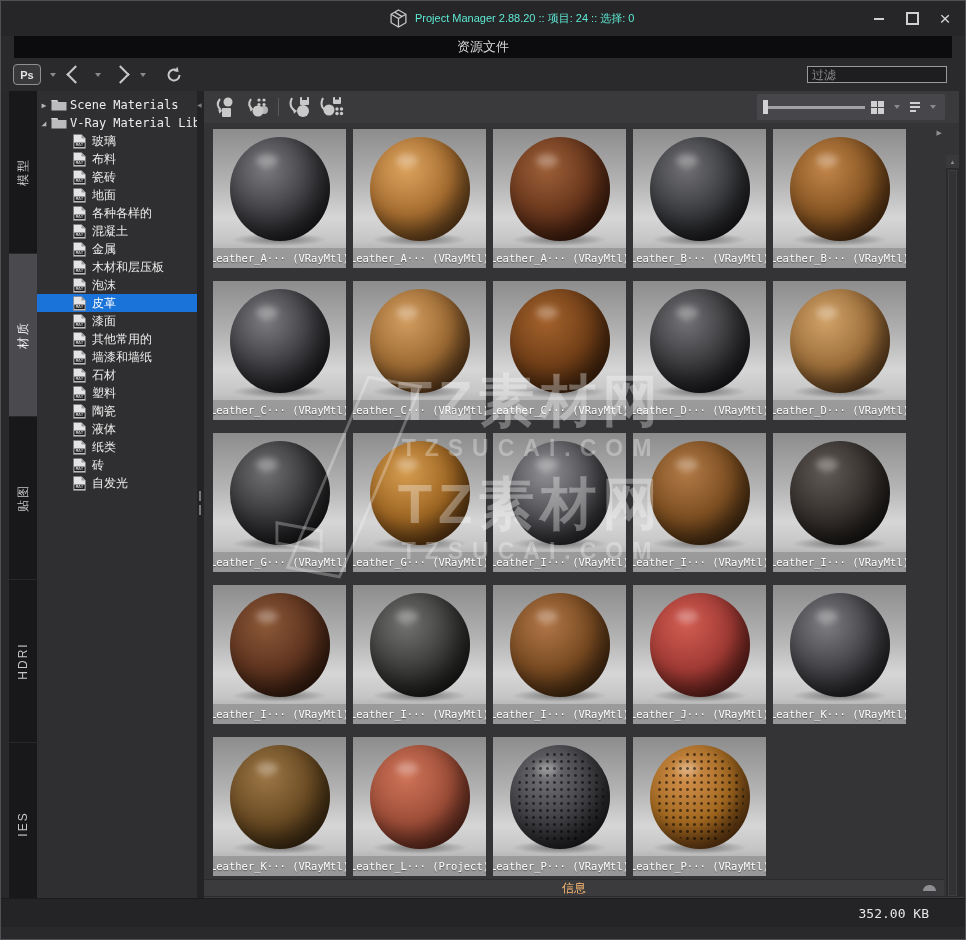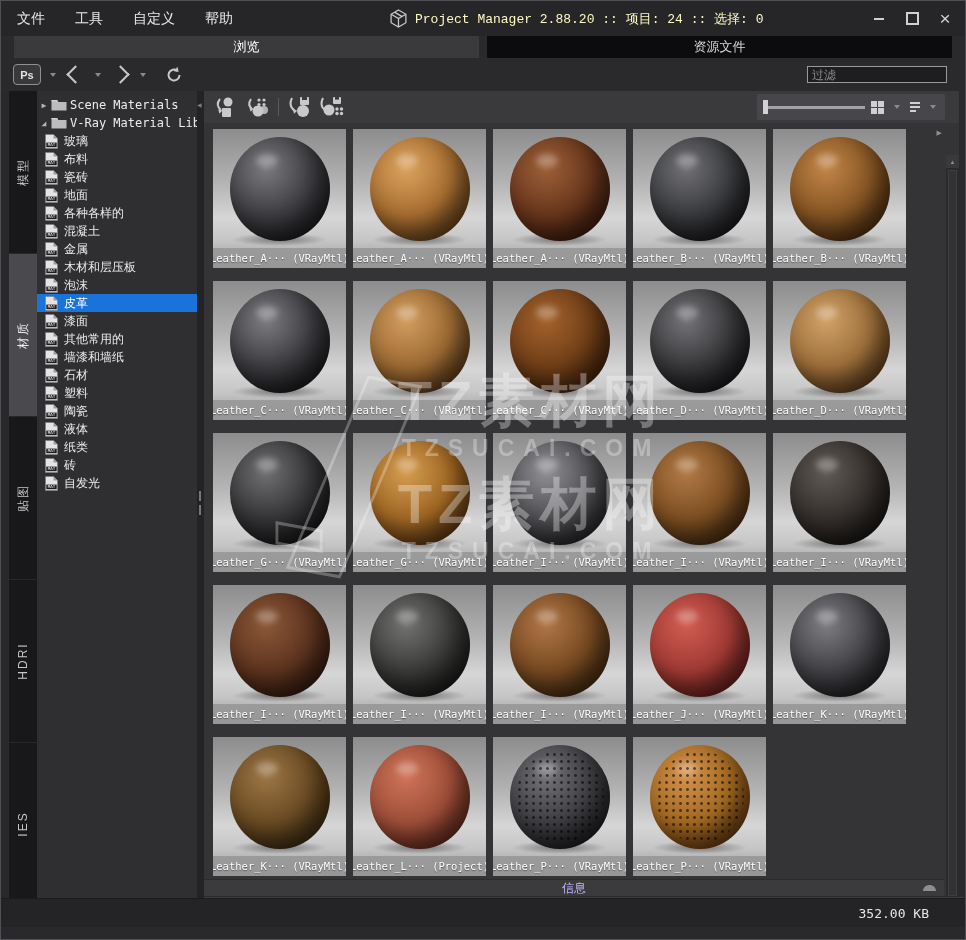--- a/index.html
+++ b/index.html
@@ -6,21 +6,21 @@
   body{width:966px;height:940px;position:relative;overflow:hidden;
        font-family:"Liberation Sans",sans-serif;-webkit-font-smoothing:antialiased;}
   .app{position:absolute;inset:0;background:#29292b;border:1px solid #515155;box-sizing:border-box;}
 
   
   .titlebar{position:absolute;left:0;top:0;width:100%;height:35px;background:#262628;}
   .menubar{position:absolute;left:16px;top:0;height:35px;display:flex;align-items:center;gap:30px;}
   .menu-item{color:#e8e8e8;font-size:14px;cursor:default;}
   .title-block{position:absolute;left:388px;top:0;height:35px;display:flex;align-items:center;gap:7px;}
   .app-logo{width:19px;height:19px;}
-  .app-title{color:#fef9c3;font-size:13px;font-family:Liberation Mono, monospace;white-space:nowrap;}
+  .app-title{color:#5eead4;font-size:11px;font-family:Liberation Sans, sans-serif;white-space:nowrap;}
   .win-controls{position:absolute;right:12px;top:0;height:35px;display:flex;align-items:center;gap:17px;}
   .wc{width:16px;height:16px;display:flex;align-items:center;justify-content:center;color:#d0d0d0;}
   .wc-min-glyph{width:10px;height:2px;background:#d0d0d0;}
   .wc-max-glyph{width:9px;height:9px;border:2px solid #d0d0d0;}
   .wc-close{font-size:19px;line-height:16px;}
 
   
   .tabrow{position:absolute;left:0;top:35px;width:100%;height:22px;background:#2a2a2c;display:flex;padding:0 13px;gap:8px;box-sizing:border-box;}
   .tab{flex:1;display:flex;align-items:center;justify-content:center;font-size:13px;}
   .tab.active{background:#3a3a3c;color:#ffffff;}
@@ -46,21 +46,21 @@
   .vtab span{position:absolute;left:50%;top:50%;transform:translate(-50%,-50%) rotate(-90deg);
              white-space:nowrap;color:#c6c6c8;font-size:12px;letter-spacing:2px;}
   .vtab.active{background:#4a4a4e;}
   .vtab.active span{color:#ececec;}
 
   
   .tree{position:absolute;left:36px;top:90px;width:160px;height:807px;background:#2f2f31;overflow:hidden;
         font-family:"DejaVu Sans Mono",monospace;font-size:12px;color:#ececec;padding-top:5px;box-sizing:border-box;}
   .trow{height:18px;display:flex;align-items:center;white-space:nowrap;}
   .trow .arrow{width:14px;text-align:center;font-size:8px;color:#b4b4b6;flex:0 0 14px;}
-  .trow.child{padding-left:8px;}
+  .trow.child{padding-left:36px;}
   .trow.selected{background:#1973d8;color:#ffffff;}
   .ticon{flex:0 0 16px;margin-right:3px;display:flex;align-items:center;}
   .tlabel{overflow:hidden;}
 
   .hscroll{position:absolute;left:36px;top:898px;width:160px;height:14px;background:#29292b;display:flex;align-items:center;}
   .hs-corner{width:26px;height:14px;background:#121214;}
   .hs-btn{width:13px;text-align:center;color:#8e8e92;font-size:7px;}
   .hs-track{flex:1;height:14px;position:relative;}
   .hs-thumb{position:absolute;left:2px;top:2px;height:10px;width:72%;background:#606064;}
 
@@ -103,21 +103,21 @@
           justify-content:center;white-space:nowrap;text-shadow:0 1px 1px rgba(0,0,0,0.45);}
 
   .collapse-right{position:absolute;right:17px;top:6px;color:#8e8e92;font-size:7px;}
   .vscroll{position:absolute;right:0;top:32px;width:13px;height:756px;background:#2a2a2c;}
   .vs-btn{position:absolute;left:0;width:13px;height:13px;color:#8e8e92;font-size:6px;display:flex;align-items:center;justify-content:center;background:#39393b;}
   .vs-btn.up{top:0;}
   .vs-btn.down{bottom:0;}
   .vs-track{position:absolute;left:2px;top:15px;bottom:15px;width:9px;background:#323234;border:1px solid #3e3e42;box-sizing:border-box;}
 
   .panelbar{position:absolute;left:0;width:740px;height:16px;background:#3b3b3d;border-top:1px solid #2b2b2d;
-            color:#c4b5fd;font-size:12px;display:flex;align-items:center;justify-content:center;}
+            color:#fdba74;font-size:12px;display:flex;align-items:center;justify-content:center;}
   .panelbar .pill{position:absolute;right:8px;top:5px;width:13px;height:6px;border-radius:7px 7px 0 0;background:#8e8e92;}
   .panel-info{top:788px;}
   .panel-settings{top:805px;padding-left:20px;}
 
   
   .statusbar{position:absolute;left:0;bottom:12px;width:100%;height:28px;background:#242426;border-top:1px solid #1b1b1d;}
   .status-size{position:absolute;right:36px;top:0;height:28px;display:flex;align-items:center;
                color:#e6e6e8;font-size:13px;font-family:"DejaVu Sans Mono",monospace;}
 
   
@@ -128,46 +128,39 @@
            transform:skewX(-14deg) rotate(10deg);}
   .wm-logo::before{content:"";position:absolute;left:-28px;bottom:18px;width:44px;height:16px;
            border:3px solid rgba(255,255,255,0.28);transform:skewX(24deg);}
 </style>
 </head>
 <body>
 
 <div class="app">
 
   <div class="titlebar">
-    <div class="menubar">
-      <span class="menu-item">文件</span>
-      <span class="menu-item">工具</span>
-      <span class="menu-item">自定义</span>
-      <span class="menu-item">帮助</span>
-    </div>
     <div class="title-block">
       <svg class="app-logo" viewBox="0 0 18 18" fill="none" stroke="#c8c8c8" stroke-width="1.2">
         <path d="M9 1 L16 5 V13 L9 17 L2 13 V5 Z"></path>
           <path d="M2 5 L9 9 L16 5 M9 9 V17 M5.5 3.2 L12.5 7.2"></path>
       </svg>
       <span class="app-title">Project Manager 2.88.20  :: 项目: 24  :: 选择: 0</span>
     </div>
     <div class="win-controls">
       <span class="wc">
           <span class="wc-min-glyph"></span>
         </span>
       <span class="wc">
           <span class="wc-max-glyph"></span>
         </span>
       <span class="wc wc-close">×</span>
     </div>
   </div>
 
   <div class="tabrow">
-    <div class="tab active">浏览</div>
     <div class="tab inactive">资源文件</div>
   </div>
 
   <div class="toolrow">
     <div class="toolrow-left">
       <span class="ps-btn">Ps</span>
       <span class="mini-caret"></span>
       <span class="chev back"></span>
       <span class="mini-caret"></span>
       <span class="chev fwd"></span>

